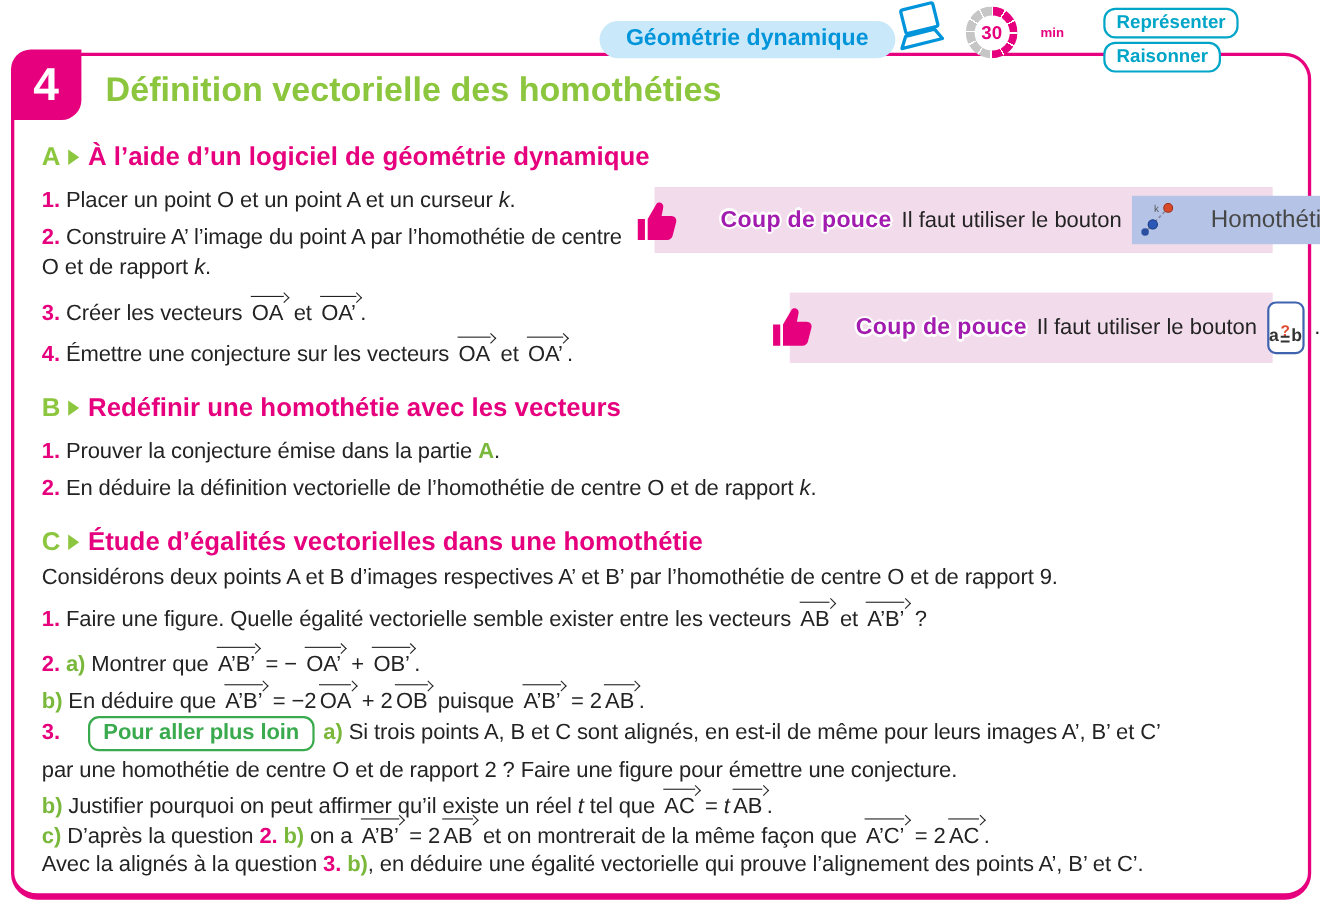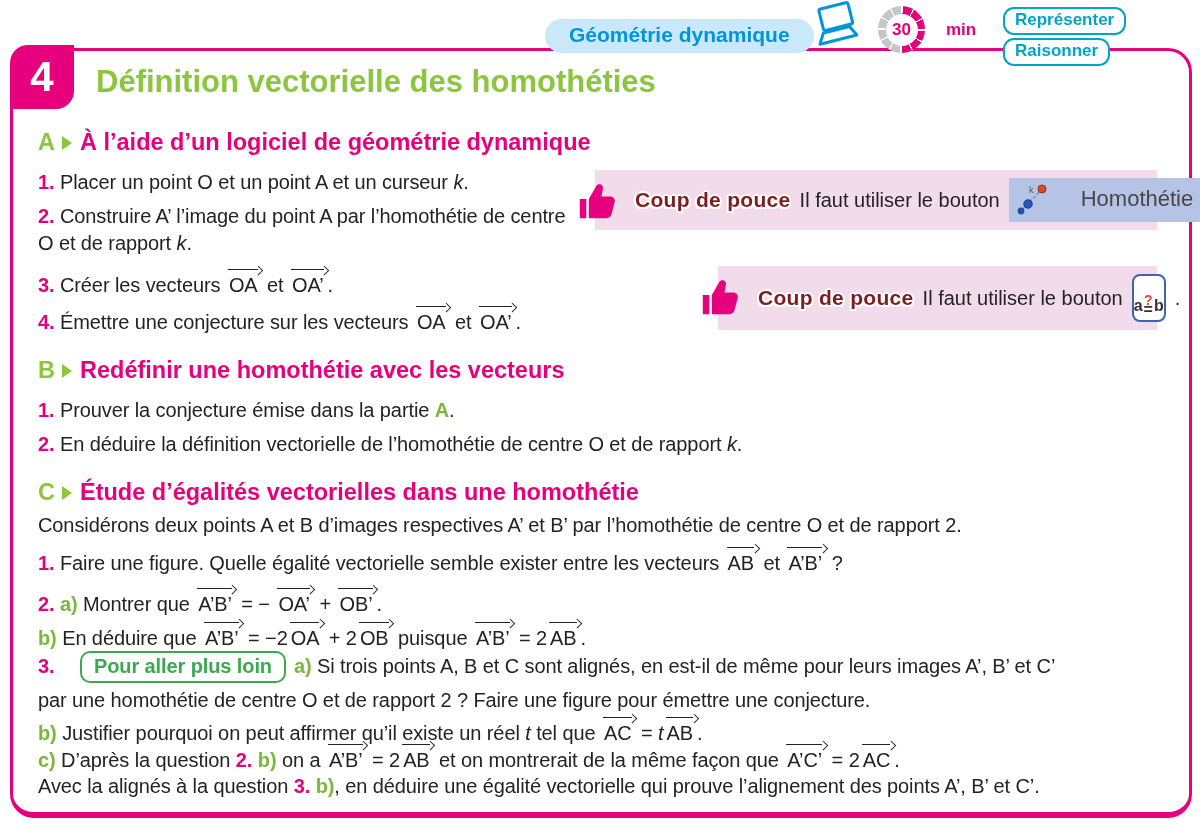--- a/index.html
+++ b/index.html
@@ -13,21 +13,21 @@
 
   
   #topic-pill { left:545px; top:19px; background:#c9e8f9; color:#0095db; font-weight:bold; font-size:21px; padding:4px 24px 6px; border-radius:18px; z-index:6; }
   #laptop { left:806px; top:0px; z-index:7; }
   #timer { left:878px; top:6px; display:flex; align-items:center; gap:21px; z-index:6; }
   .ring { width:47px; height:47px; border-radius:50%;
           background-image: repeating-conic-gradient(#fff 0 3.5deg, rgba(0,0,0,0) 3.5deg 30deg),
                             conic-gradient(#e6007e 0deg 180deg, #c6c6c6 180deg 360deg);
           position:relative; }
   .ring-center { position:absolute; left:7.5px; top:7.5px; width:32px; height:32px; background:#fff; border-radius:50%; display:flex; align-items:center; justify-content:center; color:#e6007e; font-weight:bold; font-size:17px; }
-  .timer-unit { color:#e6007e; font-weight:bold; font-size:17px; }
+  .timer-unit { color:#e6007e; font-weight:bold; font-size:12px; }
   .skill { position:absolute; left:1003px; background:#fff; border:2.5px solid #00a5c8; border-radius:11px; color:#00a5c8; font-weight:bold; font-size:17px; padding:1px 10px 3px; z-index:6; white-space:nowrap; }
   #skill-0 { top:7px; }
   #skill-1 { top:38px; }
 
   
   .sec-head { font-size:23.5px; font-weight:bold; white-space:nowrap; z-index:4; }
   .sec-letter { color:#8cc63e; }
   .sec-arrow { display:inline-block; width:0; height:0; border-left:10px solid #8cc63e; border-top:7px solid transparent; border-bottom:7px solid transparent; margin:0 8px 1px 7px; vertical-align:middle; }
   .sec-title { color:#e6007e; }
 
@@ -41,22 +41,22 @@
   .run-v  { position:relative; display:inline-block; padding:4px 3px 0 2px; margin:2px 1px; }
   .run-v::before { content:''; position:absolute; left:1px; right:3px; top:1px; border-top:1.7px solid #232323; }
   .run-v::after  { content:''; position:absolute; right:-1px; top:-1.5px; width:5.5px; height:5.5px; border-top:1.7px solid #232323; border-right:1.7px solid #232323; transform:rotate(45deg); }
   .run-badge { display:inline-block; border:2.5px solid #3aaa4e; color:#3aaa4e; font-weight:bold; border-radius:10px; padding:0 12px 2px; margin:0 8px 0 20px; line-height:26px; }
 
   
   .hint { background:#f2dcec; display:flex; align-items:center; gap:9px; padding:0 12px 0 40px; z-index:4; }
   #hint-1 { left:595px; top:170px; width:562px; height:60px; }
   #hint-2 { left:718px; top:266px; width:439px; height:64px; }
   .thumb { position:absolute; left:-20px; top:8px; }
-  .hint-label { color:#7f1d1d; font-weight:bold; font-size:21px; letter-spacing:0.3px; white-space:nowrap;
-    text-shadow:-2px 0 0 #fff,2px 0 0 #fff,0 -2px 0 #fff,0 2px 0 #fff,-1.5px -1.5px 0 #fff,1.5px -1.5px 0 #fff,-1.5px 1.5px 0 #fff,1.5px 1.5px 0 #fff; }
+  .hint-label { color:#a21caf; font-weight:bold; font-size:21px; letter-spacing:0.3px; white-space:nowrap;
+    text-shadow:-2px 0 0 #fff,2px 0 0 #fff,0 -2px 0 #fff,0 2px 0 #fff,-1.5px -1.5px 0 #fff,1.5px -1.5px 0 #fff,-1.5px 1.5px 0 #fff,1.5px 1.5px 0 #fff;margin-left:20px; }
   .hint-text { font-size:20px; white-space:nowrap; }
   .tool-btn { background:#b5c4e6; display:flex; align-items:center; gap:8px; padding:3px 14px 5px 6px; height:44px; }
   .tool-btn-label { color:#474747; font-size:22px;margin-left:24px; }
   .ab-btn { background:#fff; border:2.5px solid #3f63ae; border-radius:8px; width:48px; height:48px; display:flex; align-items:flex-end; justify-content:center; padding-bottom:5px; gap:1px; font-weight:bold; color:#333; font-size:16px; }
   .ab-mid { display:flex; flex-direction:column; align-items:center; line-height:10px; }
   .ab-q { color:#e0492f; font-size:14px; font-weight:bold; }
   .hint-suffix { font-size:20px; }
 </style>
 </head>
 <body>
@@ -130,21 +130,21 @@
 
 <div class="abs sec-head" style="left:38px; top:357px;">
   <span class="sec-letter">B</span><span class="sec-arrow"></span><span class="sec-title">Redéfinir une homothétie avec les vecteurs</span>
 </div>
 <div class="abs line" style="left:38px; top:397px;"><span class="run-n">1. </span><span class="run-p">Prouver la conjecture émise dans la partie </span><span class="run-g">A</span><span class="run-p">.</span></div>
 <div class="abs line" style="left:38px; top:431px;"><span class="run-n">2. </span><span class="run-p">En déduire la définition vectorielle de l’homothétie de centre O et de rapport </span><span class="run-i">k</span><span class="run-p">.</span></div>
 
 <div class="abs sec-head" style="left:38px; top:479px;">
   <span class="sec-letter">C</span><span class="sec-arrow"></span><span class="sec-title">Étude d’égalités vectorielles dans une homothétie</span>
 </div>
-<div class="abs line" style="left:38px; top:512px;"><span class="run-p">Considérons deux points A et B d’images respectives A’ et B’ par l’homothétie de centre O et de rapport 2.</span></div>
+<div class="abs line" style="left:38px; top:512px;"><span class="run-p">Considérons deux points A et B d’images respectives A’ et B’ par l’homothétie de centre O et de rapport 9.</span></div>
 <div class="abs line" style="left:38px; top:544px;"><span class="run-n">1. </span><span class="run-p">Faire une figure. Quelle égalité vectorielle semble exister entre les vecteurs </span><span class="run-v">AB</span><span class="run-p"> et </span><span class="run-v">A’B’</span><span class="run-p"> ?</span></div>
 <div class="abs line" style="left:38px; top:585px;"><span class="run-n">2. </span><span class="run-g">a) </span><span class="run-p">Montrer que </span><span class="run-v">A’B’</span><span class="run-p"> = − </span><span class="run-v">OA’</span><span class="run-p"> + </span><span class="run-v">OB’</span><span class="run-p">.</span></div>
 <div class="abs line" style="left:38px; top:619px;"><span class="run-g">b) </span><span class="run-p">En déduire que </span><span class="run-v">A’B’</span><span class="run-p"> = −2</span><span class="run-v">OA</span><span class="run-p"> + 2</span><span class="run-v">OB</span><span class="run-p"> puisque </span><span class="run-v">A’B’</span><span class="run-p"> = 2</span><span class="run-v">AB</span><span class="run-p">.</span></div>
 <div class="abs line" style="left:38px; top:651px;"><span class="run-n">3. </span><span class="run-badge">Pour aller plus loin</span><span class="run-g">a) </span><span class="run-p">Si trois points A, B et C sont alignés, en est-il de même pour leurs images A’, B’ et C’</span></div>
 <div class="abs line" style="left:38px; top:687px;"><span class="run-p">par une homothétie de centre O et de rapport 2 ? Faire une figure pour émettre une conjecture.</span></div>
 <div class="abs line" style="left:38px; top:714px;"><span class="run-g">b) </span><span class="run-p">Justifier pourquoi on peut affirmer qu’il existe un réel </span><span class="run-i">t</span><span class="run-p"> tel que </span><span class="run-v">AC</span><span class="run-p"> = </span><span class="run-i">t</span><span class="run-v">AB</span><span class="run-p">.</span></div>
 <div class="abs line" style="left:38px; top:741px;"><span class="run-g">c) </span><span class="run-p">D’après la question </span><span class="run-pk">2. </span><span class="run-g">b)</span><span class="run-p"> on a </span><span class="run-v">A’B’</span><span class="run-p"> = 2</span><span class="run-v">AB</span><span class="run-p"> et on montrerait de la même façon que </span><span class="run-v">A’C’</span><span class="run-p"> = 2</span><span class="run-v">AC</span><span class="run-p">.</span></div>
 <div class="abs line" style="left:38px; top:773px;"><span class="run-p">Avec la alignés à la question </span><span class="run-pk">3. </span><span class="run-g">b)</span><span class="run-p">, en déduire une égalité vectorielle qui prouve l’alignement des points A’, B’ et C’.</span></div>
 
 </body></html>

